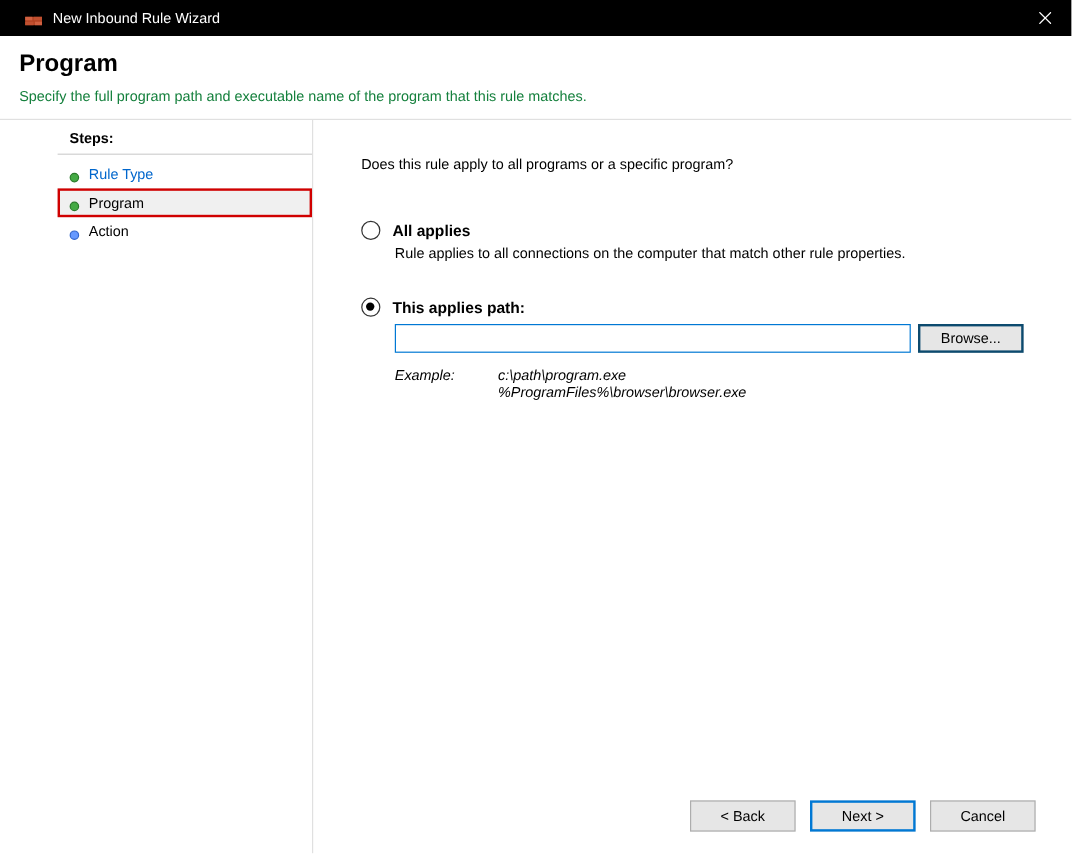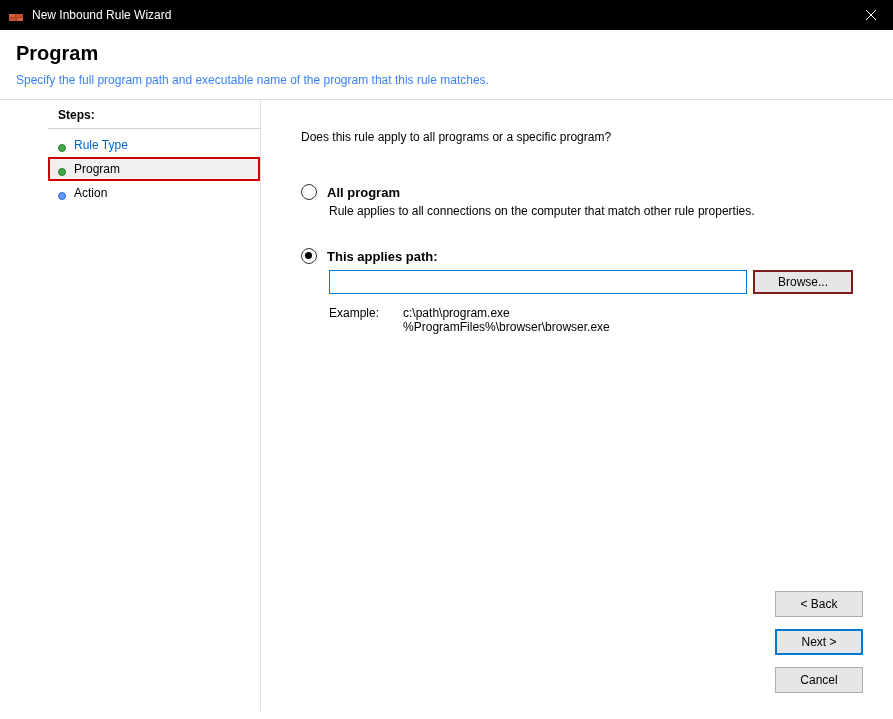--- a/index.html
+++ b/index.html
@@ -4,21 +4,21 @@
   <style>
     * { margin: 0; padding: 0; box-sizing: border-box; font-family: "Segoe UI", Tahoma, sans-serif; }
     body { width: 893px; height: 719px; background: #ffffff; overflow: hidden; }
 
     .titlebar {
       background: #000000;
       color: #ffffff;
       height: 30px;
       display: flex;
       align-items: center;
-      padding-left: 8px;
+      padding-left: 20px;
       position: relative;
     }
     .titlebar .app-icon {
       width: 16px; height: 16px;
       margin-right: 8px;
       display: flex; align-items: center; justify-content: center;
     }
     .titlebar .title { font-size: 12px; }
     .titlebar .close {
       position: absolute;
@@ -28,21 +28,21 @@
       color: #ffffff;
       cursor: pointer;
     }
     .titlebar .close svg { width: 10px; height: 10px; }
 
     .header-area {
       padding: 12px 16px;
       border-bottom: 1px solid #e0e0e0;
     }
     .header-area h1 { font-size: 20px; font-weight: bold; margin-bottom: 8px; }
-    .header-area p { font-size: 12px; color: #3b82f6; }
+    .header-area p { font-size: 12px; color: #15803d; }
 
     .body-area {
       display: flex;
       height: calc(100% - 30px - 78px);
       margin-left: 48px;
     }
 
     .sidebar {
       width: 213px;
       border-right: 1px solid #e0e0e0;
@@ -97,32 +97,33 @@
     .path-input {
       flex: 1;
       max-width: 455px;
       height: 24px;
       border: 1px solid #0078d4;
       padding: 2px 4px;
       font-size: 12px;
       outline: none;
     }
     .browse-btn {
-      width: 100px; height: 24px;
-      border: 2px solid #7f1d1d;
+      width: 88px; height: 24px;
+      border: 2px solid #0c4a6e;
       background: #e6e6e6;
       font-size: 12px;
       cursor: pointer;
     }
     .example-row {
       margin-left: 28px;
       margin-top: 12px;
       display: flex;
-      gap: 24px;
-      font-size: 12px;
+      gap: 36px;
+      font-size: 12px;
+      font-style: italic;
     }
     .example-row .paths { white-space: pre-line; }
 
     .radio {
       appearance: none;
       width: 16px; height: 16px;
       border: 1.5px solid #333;
       border-radius: 50%;
       position: relative;
       cursor: pointer;
@@ -135,21 +136,20 @@
       background: #000;
       border-radius: 50%;
     }
 
     .button-row {
       position: absolute;
       bottom: 18px;
       right: 30px;
       display: flex;
       gap: 12px;
-      flex-direction: column;
     }
     .wiz-btn {
       width: 88px; height: 26px;
       background: #e6e6e6;
       border: 1px solid #adadad;
       font-size: 12px;
       cursor: pointer;
     }
     .wiz-btn.primary {
       border: 2px solid #0078d4;
@@ -199,21 +199,21 @@
       <span>Action</span>
     </div>
   </div>
 
   <div class="content">
     <p class="question">Does this rule apply to all programs or a specific program?</p>
 
     <div class="radio-option">
       <div class="radio-row">
         <input type="radio" class="radio" name="progscope" style="">
-        <label>All program</label>
+        <label>All applies</label>
       </div>
       <div class="radio-desc">Rule applies to all connections on the computer that match other rule properties.</div>
     </div>
 
     <div class="radio-option">
       <div class="radio-row">
         <input type="radio" class="radio" name="progscope" checked="" style="">
         <label>This applies path:</label>
       </div>
       <div class="radio-input">

